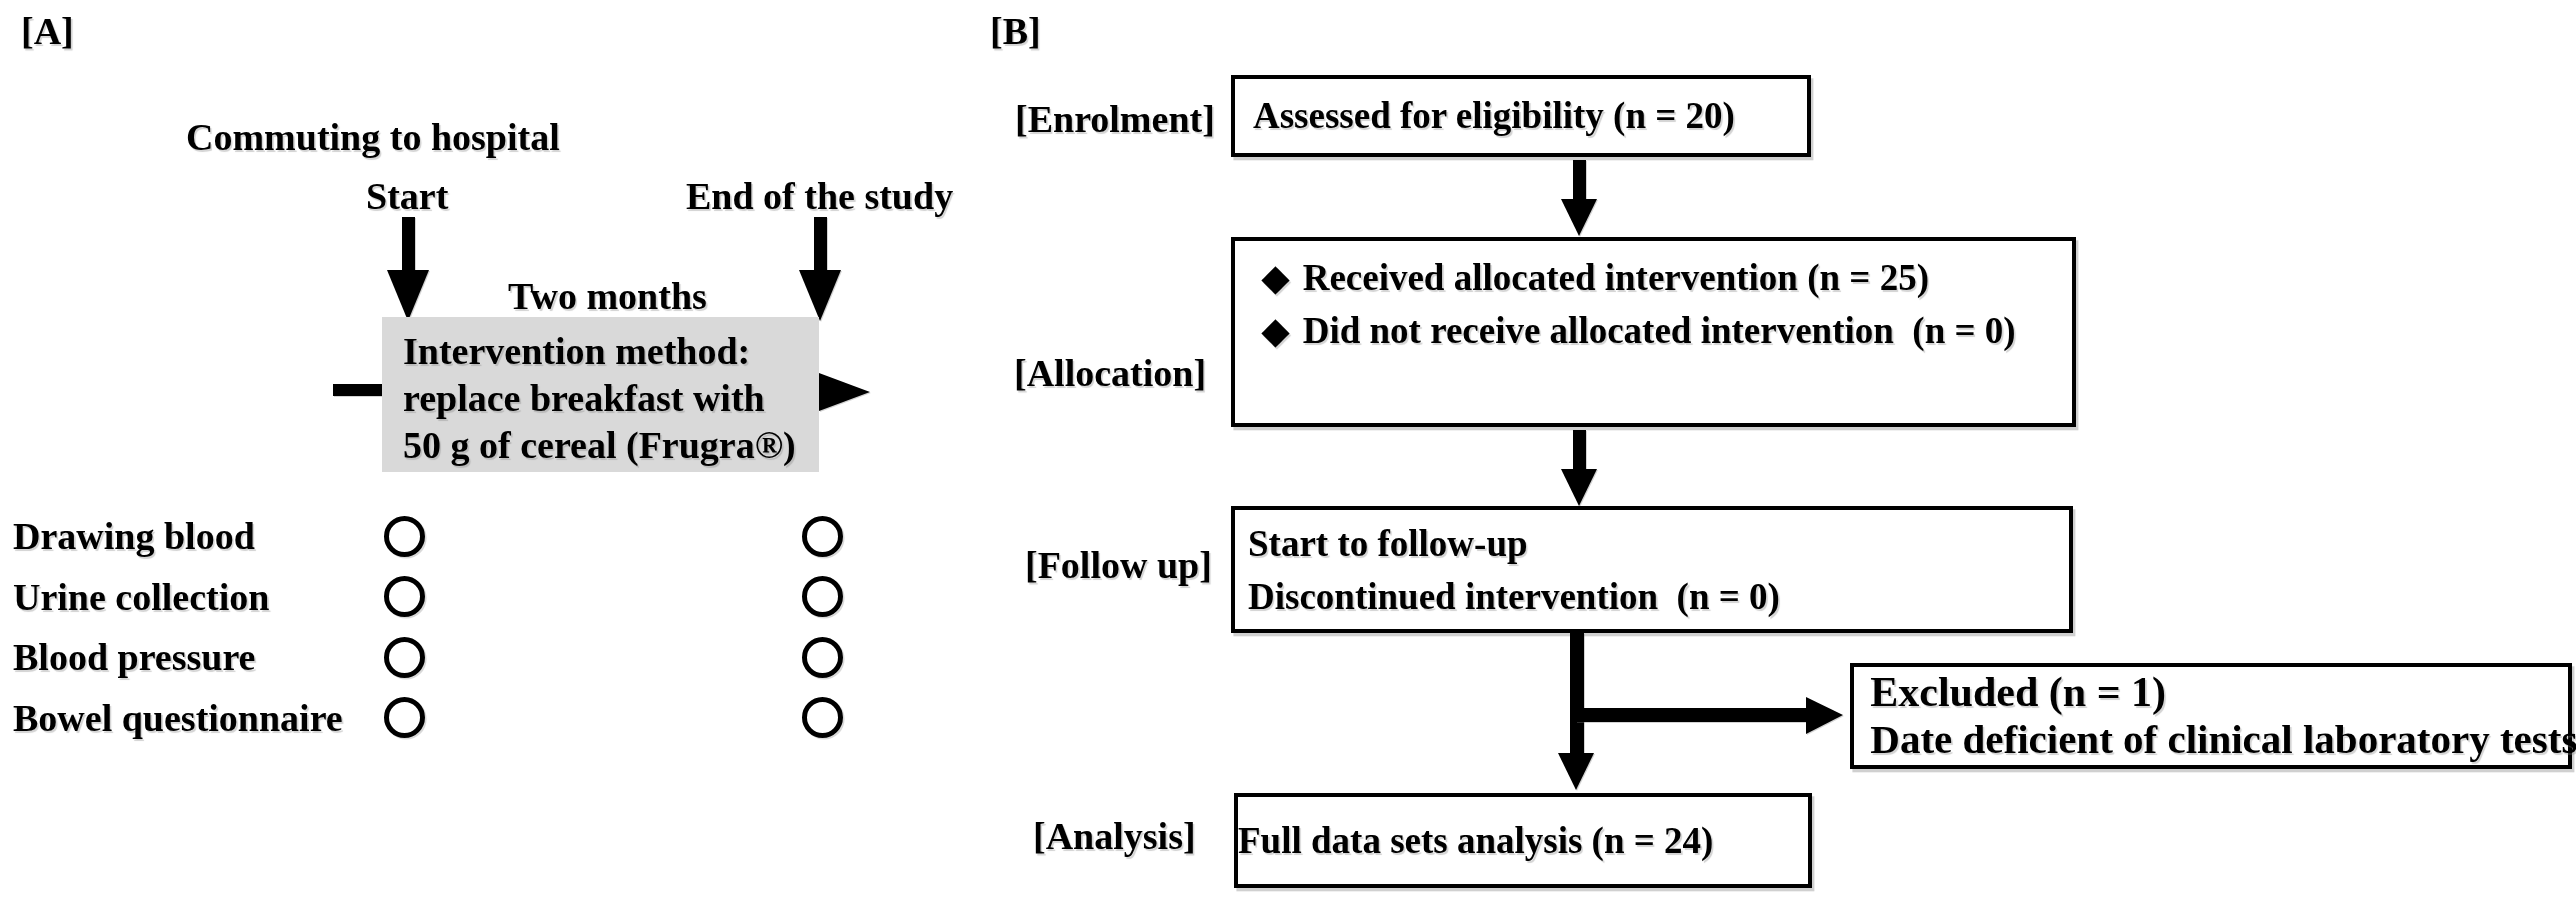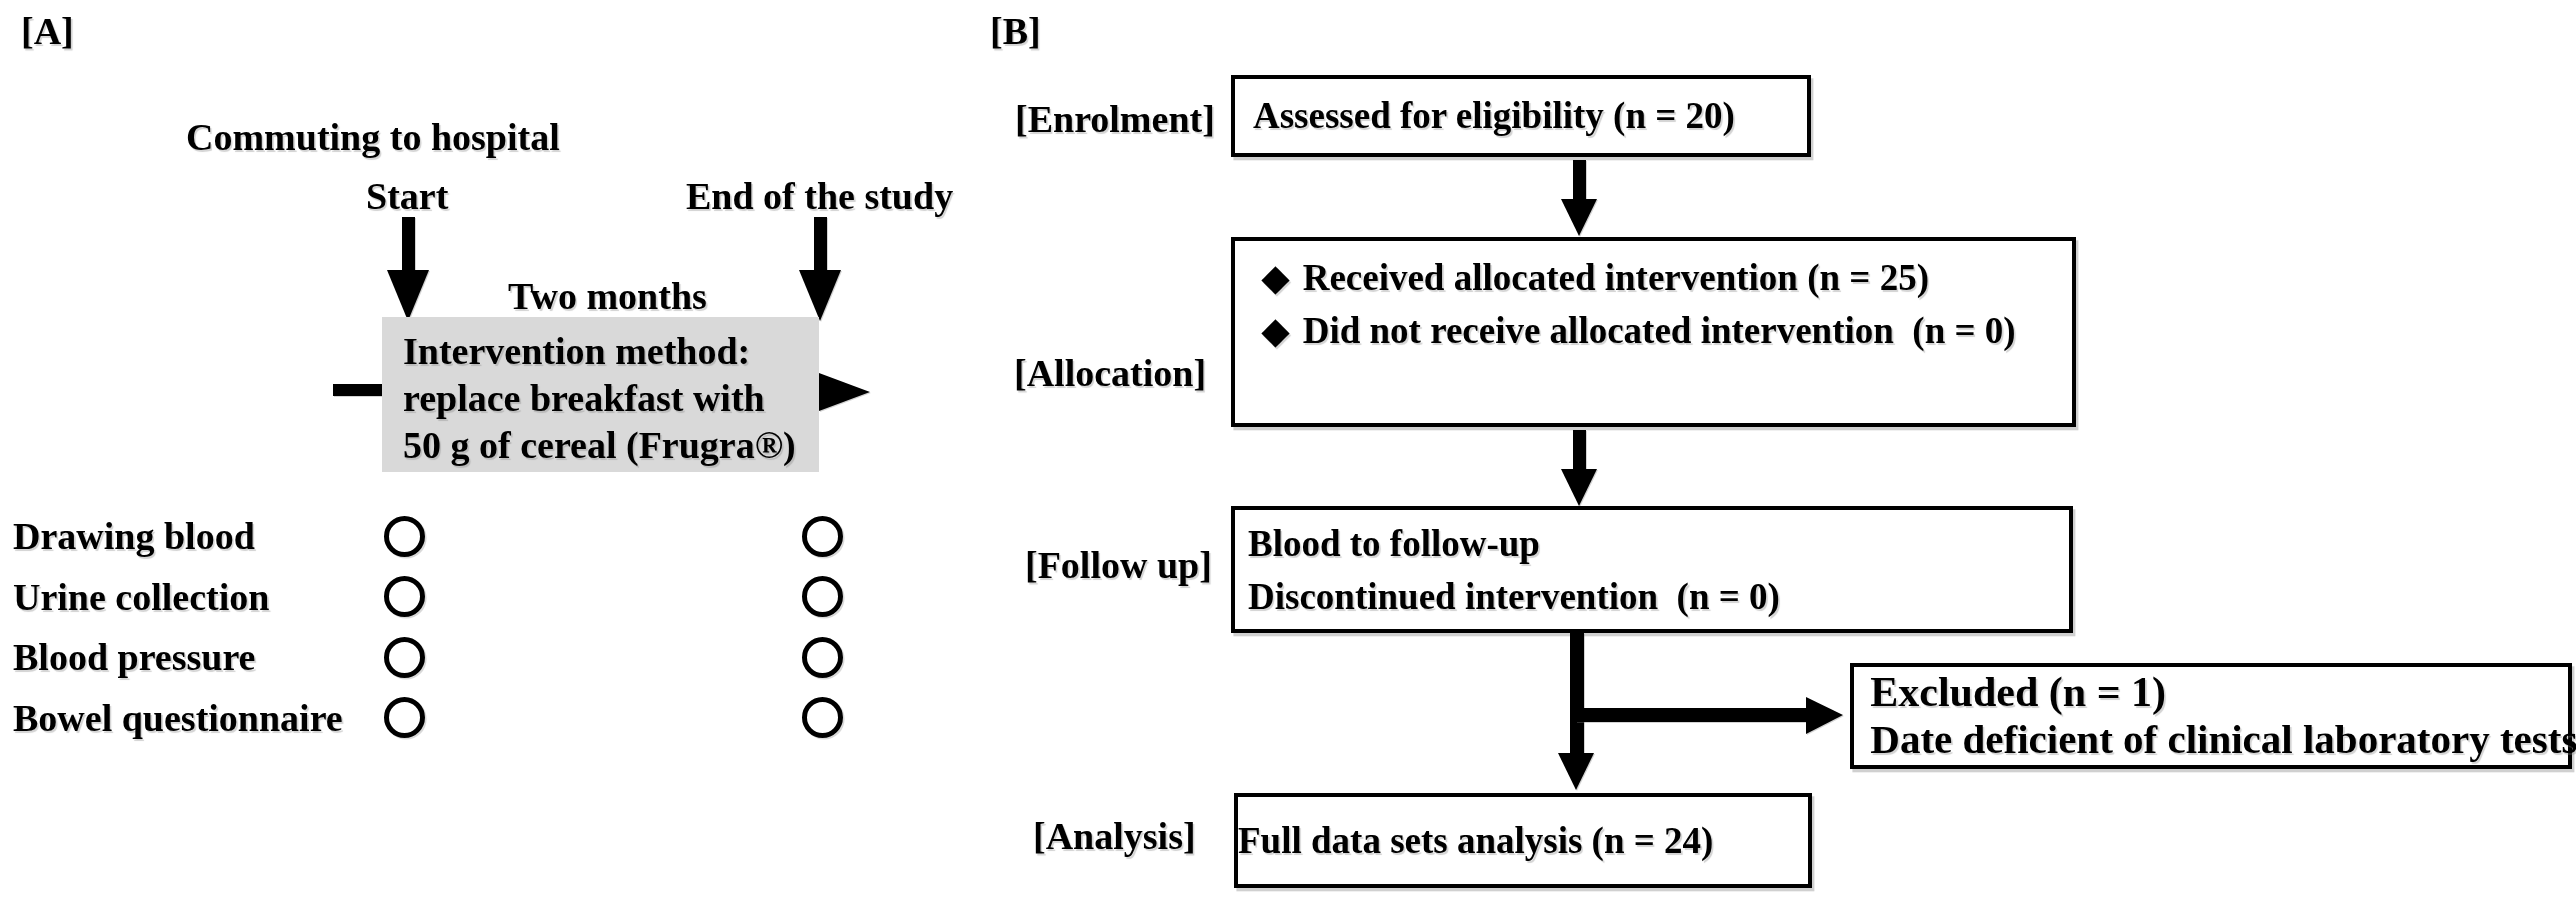--- a/index.html
+++ b/index.html
@@ -144,21 +144,21 @@
       <span class="txt" style="line-height:53px;">Did not receive allocated intervention  (n = 0)</span>
     </div>
   </div>
 
   <div class="abs arrowgroup">
     <div class="shaft" style="left:1573px;top:430px;width:13px;height:40px;"></div>
     <div class="head-down small" style="left:1561px;top:469px;"></div>
   </div>
 
   <div class="box" style="left:1231px;top:506px;width:842px;height:127px;padding:6.5px 0 0 13px;">
-    <div class="txt" style="line-height:53px;">Blood to follow-up</div>
+    <div class="txt" style="line-height:53px;">Start to follow-up</div>
     <div class="txt" style="line-height:53px;">Discontinued intervention  (n = 0)</div>
   </div>
 
   <div class="abs arrowgroup">
     <div class="shaft" style="left:1570px;top:633px;width:14px;height:121px;"></div>
     <div class="head-down small" style="left:1558px;top:753px;"></div>
   </div>
   <div class="abs arrowgroup">
     <div class="shaft" style="left:1576px;top:708px;width:230px;height:14px;"></div>
     <div class="head-right small" style="left:1806px;top:697px;"></div>

